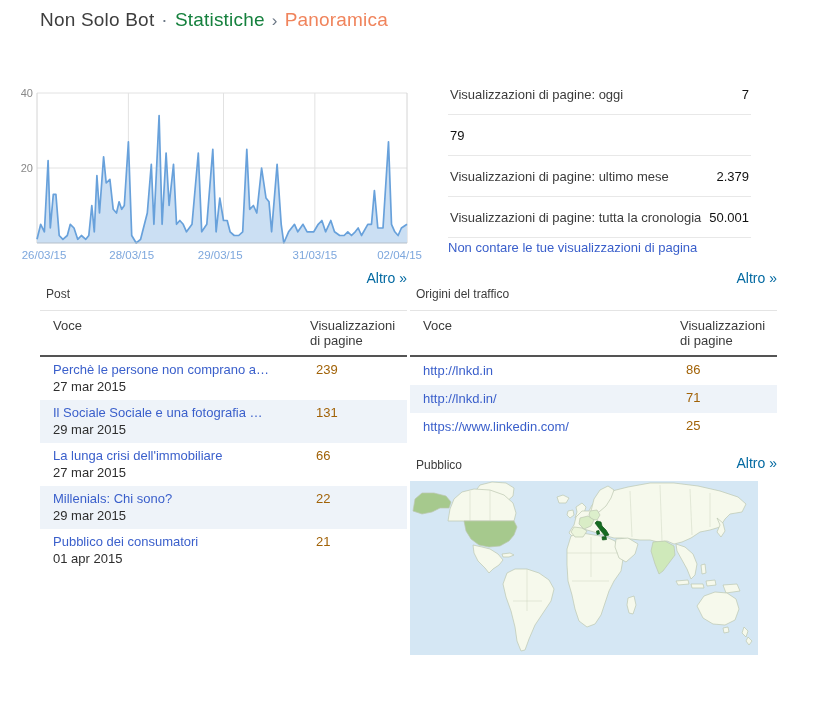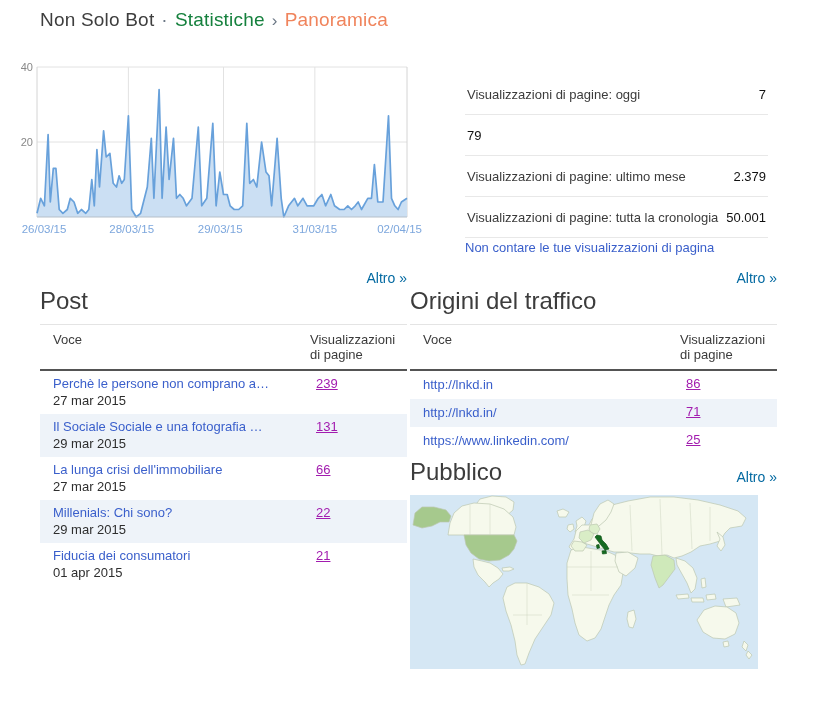--- a/index.html
+++ b/index.html
@@ -9,49 +9,49 @@
 
   
   .header { position:absolute; left:40px; top:9px; font-size:19px; letter-spacing:.2px; }
   .blog-title { color:#3e3e3e; }
   .crumb-sep { color:#6b7785; padding:0 7px; }
   .crumb-stat { color:#15803d; text-decoration:none; }
   .crumb-chev { color:#6b7785; padding:0 7px; font-size:17px; }
   .crumb-page { color:#f0845c; }
 
   
-  #chart-wrap { position:absolute; left:20px; top:52px; width:395px; height:190px; }
+  #chart-wrap { position:absolute; left:20px; top:78px; width:395px; height:190px; }
   #chart-wrap svg { overflow:visible; }
 
   
-  .stats { position:absolute; left:465px; top:74px; width:303px; }
+  .stats { position:absolute; left:448px; top:74px; width:303px; }
   .stat-row { display:flex; justify-content:space-between; align-items:center;
               padding:13px 2px 12px 2px; border-bottom:1px solid #e8e8e8;
               font-size:13px; color:#3b3b3b; }
   .stat-value { color:#111; }
   .stats-link { display:inline-block; margin-top:0; font-size:13px;
                 color:#3a5fcb; text-decoration:none; }
 
   
   .section { position:absolute; width:367px; }
   #post-section { left:40px; top:269px; }
   #traffic-section { left:410px; top:269px; }
   #audience-section { left:410px; top:456px; }
   .more-row { text-align:right; height:16px; }
   .more-link { font-size:14px; color:#0369a1; text-decoration:none; }
-  .section h2 { font-size:24px; font-weight:400; color:#3c3c3c; margin:2px 0 9px 0; }
+  .section h2 { font-size:12px; font-weight:400; color:#3c3c3c; margin:2px 0 9px 6px; }
 
   .tbl-head { display:flex; border-top:1px solid #e4e4e4; border-bottom:2px solid #545454;
               padding:7px 0 7px 13px; font-size:13px; color:#3b3b3b; }
   .col-item { width:257px; }
   .col-views { width:97px; }
   .row { display:flex; padding:5px 0 6px 13px; font-size:13px;gap:6px; }
   .row.alt { background:#eef3f9; }
   .cell-item { width:257px; }
-  .cell-views { width:90px; color:#a21caf;text-decoration:underline; }
+  .cell-views { width:90px; color:#a16207; }
   .item-link { color:#3a5fcb; text-decoration:none; display:block; }
   .item-date { color:#2e2e2e; margin-top:2px; }
   .traffic-row .cell-item { padding:1px 0; }
   .traffic-more { text-align:right; margin-top:13px; }
 
   #map-wrap { margin-top:4px; width:348px; height:174px; }
 </style>
 </head>
 <body>
 
@@ -133,21 +133,21 @@
         </div>
         <div class="row post-row alt">
           <div class="cell-item">
             <a href="#" class="item-link">Millenials: Chi sono?</a>
             <div class="item-date">29 mar 2015</div>
           </div>
           <div class="cell-views">22</div>
         </div>
         <div class="row post-row">
           <div class="cell-item">
-            <a href="#" class="item-link">Fiducia dei consumatori</a>
+            <a href="#" class="item-link">Pubblico dei consumatori</a>
             <div class="item-date">01 apr 2015</div>
           </div>
           <div class="cell-views">21</div>
         </div>
       </div>
   </div>
 
   <div class="section" id="traffic-section">
     <div class="more-row"><a href="#" class="more-link">Altro »</a></div>
     <h2>Origini del traffico</h2>

